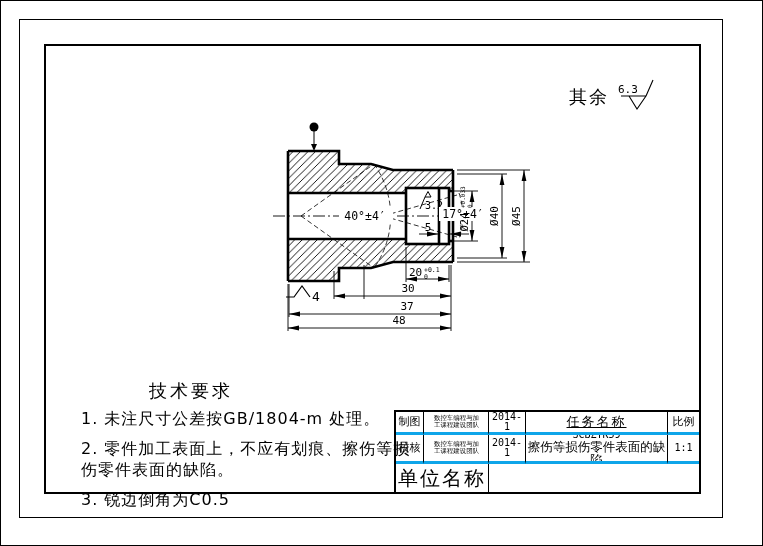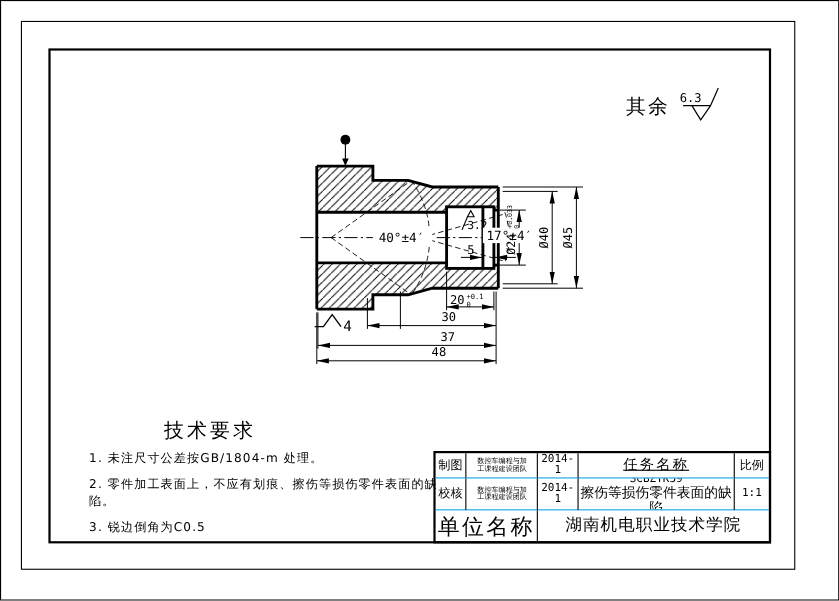--- a/index.html
+++ b/index.html
@@ -11,31 +11,31 @@
   .frame-thin{position:absolute;left:18px;top:18px;width:704px;height:499px;
     border:1px solid #000;box-sizing:border-box;}
   .frame-thick{position:absolute;left:43px;top:43px;width:657px;height:450px;
     border:2.5px solid #000;box-sizing:border-box;}
   svg.draw{position:absolute;left:0;top:0;width:763px;height:546px;}
   svg.draw text{font-family:"DejaVu Sans Mono",monospace;fill:#000;}
   svg.draw text.cjk{font-family:"DejaVu Sans",sans-serif;}
 
   .techreq{position:absolute;left:80px;top:378px;width:330px;}
   .techreq .tr-title{font-size:18px;letter-spacing:3px;margin-left:68px;margin-bottom:6px;}
-  .techreq .tr-item{font-size:11px;margin-bottom:9px;letter-spacing:1px;}
+  .techreq .tr-item{font-size:16px;margin-bottom:9px;letter-spacing:1px;}
 
   .titleblock{
     position:absolute;left:393px;top:409px;width:307px;height:84px;
     border:2px solid #000;box-sizing:border-box;
     display:grid;grid-template-columns:28px 65px 37px 142px 31px;
     grid-template-rows:23px 29px 28px;
   }
   .tb-cell{display:flex;align-items:center;justify-content:center;
     box-sizing:border-box;overflow:hidden;text-align:center;line-height:1.05;}
-  .br{border-right:1px solid #000;} .bb{border-bottom:1px solid #0ea5e9;}
+  .br{border-right:1px solid #000;} .bb{border-bottom:3px solid #0ea5e9;}
   .tb-small{font-size:11px;} .tb-tiny{font-size:7px;transform:scale(.92);}
   .tb-num{font-size:10px;font-family:"DejaVu Sans Mono",monospace;}
   .tb-task{font-size:13px;letter-spacing:2px;text-decoration:underline;}
   .tb-code{font-size:10px;font-family:"DejaVu Sans Mono",monospace;}
   .tb-name{font-size:12.5px;}
   .tb-unitl{font-size:20px;letter-spacing:2px;}
   .tb-unitv{font-size:15px;letter-spacing:1px;}
   .stack{display:flex;flex-direction:column;justify-content:center;}
 </style>
 </head>
@@ -194,16 +194,15 @@
       <span class="tb-tiny">工课程建设团队</span>
     </div>
     <div class="tb-cell tb-num br bb">2014-1</div>
     <div class="tb-cell br bb stack">
       <span class="tb-code">SCBZTK59</span>
       <span class="tb-name">擦伤等损伤零件表面的缺陷</span>
     </div>
     <div class="tb-cell tb-num bb">1:1</div>
 
     <div class="tb-cell tb-unitl br" style="grid-column:1/3;">单位名称</div>
-    <div class="tb-cell tb-unitv" style="grid-column:3/6;">湖南机电职业技术学院</div>
   </div>
 
 </div>
 
 </body></html>

